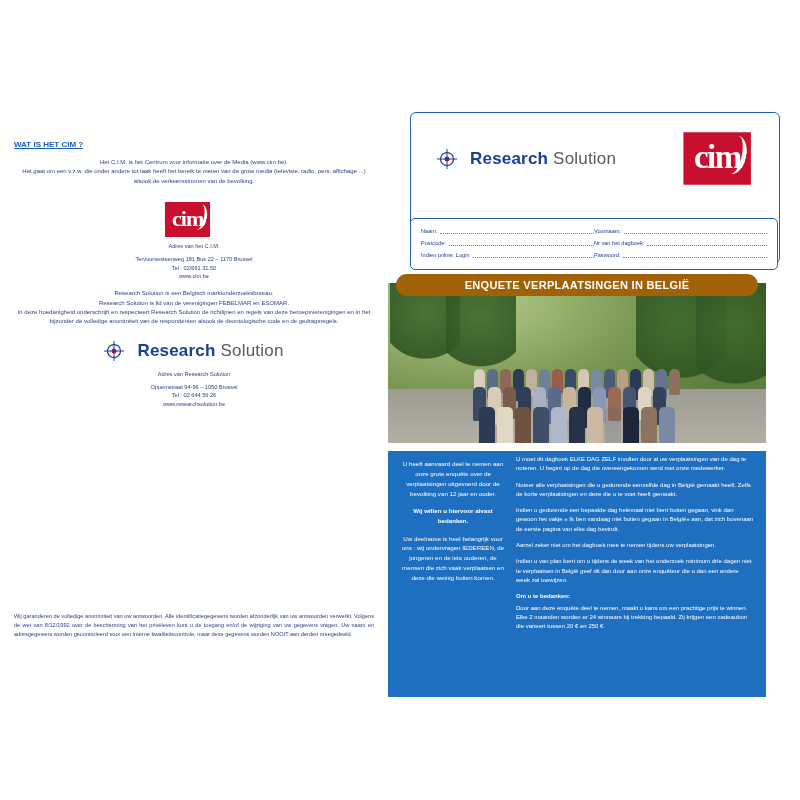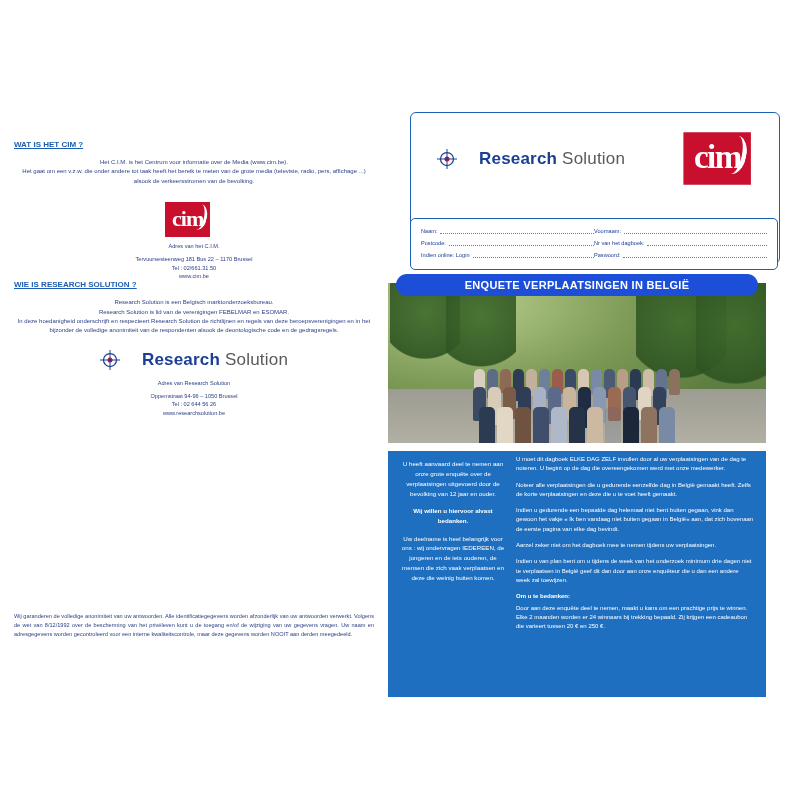--- a/index.html
+++ b/index.html
@@ -15,36 +15,36 @@
   .addr{text-align:center;font-size:5.6px;color:#2b3f86;line-height:1.5;margin-top:5px;}
   .rs-left{margin:14px auto 0;text-align:center;}
   .foot-note{position:absolute;left:14px;top:612px;width:360px;font-size:5.6px;color:#2b3f86;line-height:1.6;text-align:justify;}
 
   
   .cimbox{display:inline-block;background:#c8102e;color:#fff;font-family:"Liberation Serif",serif;font-weight:bold;line-height:1;position:relative;}
   .cimbox .txt{display:block;padding:6px 7px 7px 7px;font-size:22px;letter-spacing:-1px;}
   .cimbox .swoosh{position:absolute;right:3px;top:2px;width:13px;height:26px;border-right:3px solid #ffffff;border-radius:0 60% 60% 0;transform:rotate(12deg);}
 
   
-  .rslogo{display:flex;align-items:center;justify-content:center;gap:22px;}
+  .rslogo{display:flex;align-items:center;justify-content:center;gap:13px;}
   .rs-mark{width:20px;height:20px;position:relative;flex:none;}
   .rs-word{font-size:17px;color:#1b3f94;font-weight:bold;letter-spacing:.2px;}
   .rs-word span{font-weight:normal;color:#5a5a5a;}
 
   
   .rcard{position:absolute;left:410px;top:112px;width:368px;height:150px;border:1px solid #1b63b2;border-radius:6px;background:#fff;}
   .rcard .logos{display:flex;align-items:center;justify-content:space-between;padding:28px 22px 0 26px;}
   .fields{position:absolute;left:410px;top:218px;width:368px;height:52px;border:1px solid #1b63b2;border-radius:5px;background:#fff;padding:7px 10px;box-sizing:border-box;}
   .frow{display:flex;font-size:5.6px;color:#1b3f94;margin-bottom:4px;}
   .fcell{flex:1;display:flex;align-items:flex-end;gap:3px;}
   .flabel{white-space:nowrap;}
   .fline{flex:1;border-bottom:1px dotted #5f7fc2;height:7px;}
 
   
-  .banner{position:absolute;left:396px;top:274px;width:362px;height:22px;background:#1d4ed8;border-radius:11px;display:flex;align-items:center;justify-content:center;color:#fff;font-size:11px;font-weight:bold;letter-spacing:.3px;}
+  .banner{position:absolute;left:396px;top:274px;width:362px;height:22px;background:#a16207;border-radius:11px;display:flex;align-items:center;justify-content:center;color:#fff;font-size:11px;font-weight:bold;letter-spacing:.3px;}
 
   
   .photo{position:absolute;left:388px;top:283px;width:378px;height:168px;overflow:hidden;background:linear-gradient(#6d8b4d,#8aa65f);}
   .photo .sky{position:absolute;inset:0;background:
       radial-gradient(ellipse at 20% 10%, #b9cf8e 0%, #7d9a56 40%, #5e7d40 70%),
       linear-gradient(180deg,#7fa050 0%,#9aa86a 45%,#b9b49a 100%);}
   .photo .tree{position:absolute;top:-6px;width:70px;height:90px;background:radial-gradient(circle at 50% 40%, #3f6b2c 0%, #2f5422 70%, rgba(47,84,34,0) 72%);opacity:.9;}
   .photo .street{position:absolute;left:0;right:0;bottom:0;height:62px;background:linear-gradient(180deg,#9d9c92,#b5b2a6);}
   .crowdrow{position:absolute;left:0;right:0;display:flex;gap:2px;justify-content:center;}
   .p{width:11px;border-radius:5px 5px 2px 2px;}
@@ -73,21 +73,20 @@
 Het gaat om een v.z.w. die onder andere tot taak heeft het bereik te meten van de grote media (televisie, radio, pers, affichage ...) alsook de verkeersstromen van de bevolking.</div>
 
     <div class="cim-logo-left">
       <div class="cimbox"><span class="txt">cim</span><span class="swoosh"></span></div>
     </div>
     <div class="addr">Adres van het C.I.M.</div>
     <div class="addr" style="white-space:pre-line">Tervuursesteenweg 181 Bus 22 – 1170 Brussel
 Tel : 02/661.31.50
 www.cim.be</div>
 
-    <div class="sec-title">WIE IS RESEARCH SOLUTION ?</div>
     <div class="body-txt" style="white-space:pre-line">Research Solution is een Belgisch marktonderzoeksbureau.
 Research Solution is lid van de verenigingen FEBELMAR en ESOMAR.
 In deze hoedanigheid onderschrijft en respecteert Research Solution de richtlijnen en regels van deze beroepsverenigingen en in het bijzonder de volledige anonimiteit van de respondenten alsook de deontologische code en de gedragsregels.</div>
 
     <div class="rs-left">
       <div class="rslogo">
         <span class="rs-mark">
           <svg viewBox="0 0 40 40" width="20" height="20">
             <circle cx="20" cy="20" r="13" fill="none" stroke="#1b3f94" stroke-width="2.5"></circle>
             <circle cx="20" cy="20" r="5" fill="#c8102e"></circle>

